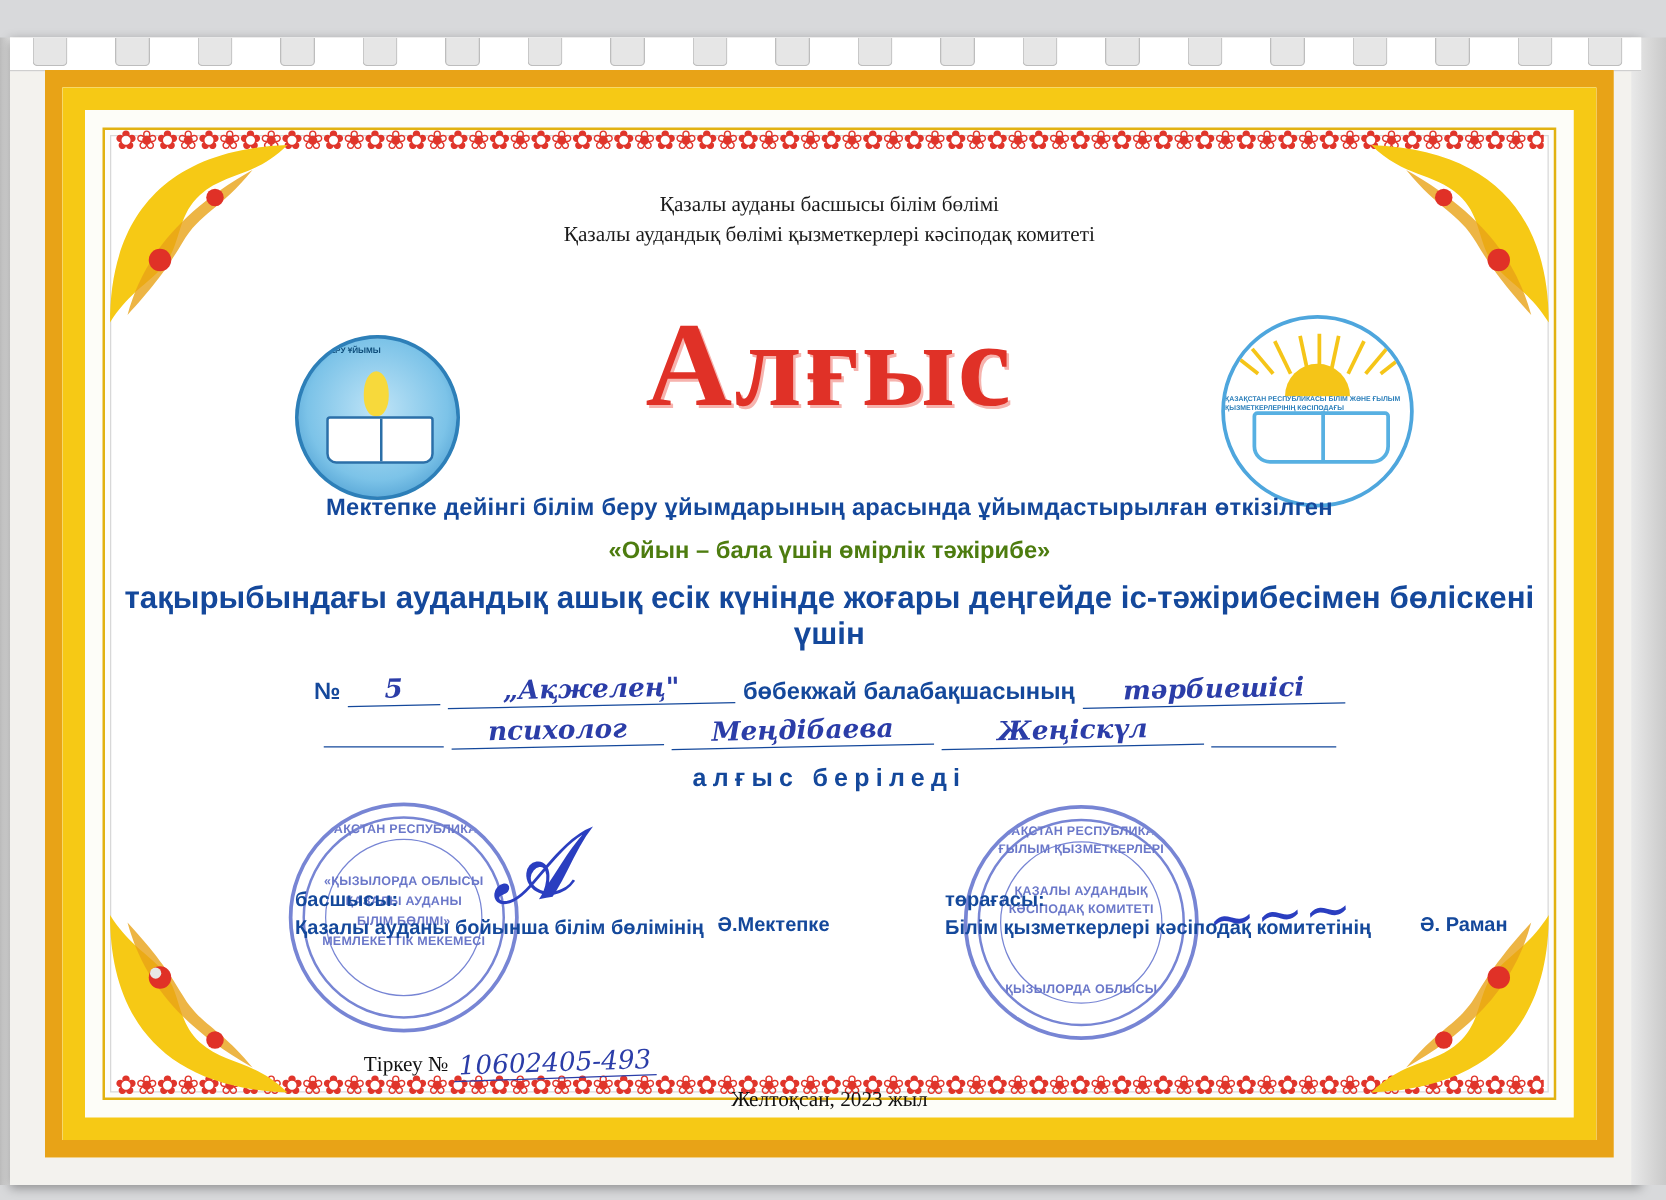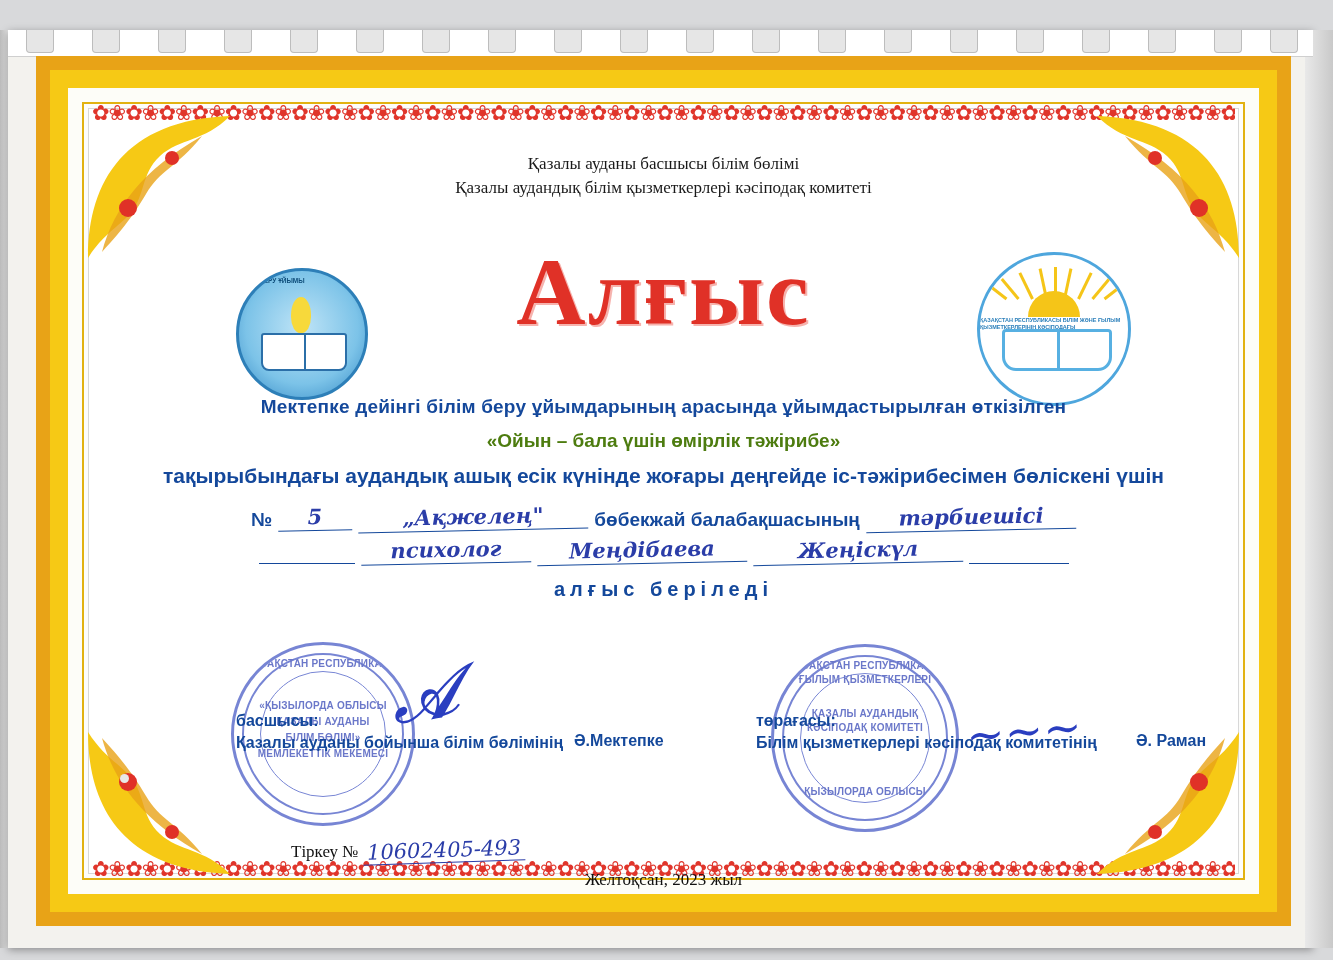--- a/index.html
+++ b/index.html
@@ -149,21 +149,21 @@
     letter-spacing: .2px;
   }
   .body-2 {
     margin-top: 12px;
     font-size: 19px;
     font-weight: bold;
     color: #4d7c0f;
   }
   .body-3 {
     margin-top: 12px;
-    font-size: 21px;
+    font-size: 25px;
     font-weight: bold;
     color: #14489b;
   }
 
   .fill-row {
     margin-top: 16px;
     display: flex;
     align-items: flex-end;
     justify-content: center;
     gap: 6px;
@@ -441,21 +441,21 @@
         <div class="ray" style="left:104px;height:22px;transform:rotate(52deg)"></div>
       </div>
       <div class="sun"></div>
       <div class="em-text">ҚАЗАҚСТАН РЕСПУБЛИКАСЫ БІЛІМ ЖӘНЕ ҒЫЛЫМ ҚЫЗМЕТКЕРЛЕРІНІҢ КӘСІПОДАҒЫ</div>
       <div class="bluebook"></div>
     </div>
 
     <div class="content">
 
       <div class="org-line first">Қазалы ауданы басшысы  білім бөлімі</div>
-      <div class="org-line">Қазалы аудандық білім қызметкерлері кәсіподақ комитеті</div>
+      <div class="org-line">Қазалы аудандық бөлімі қызметкерлері кәсіподақ комитеті</div>
 
       <div class="title">Алғыс</div>
 
       <div class="body-1">Мектепке дейінгі білім беру ұйымдарының арасында ұйымдастырылған өткізілген</div>
       <div class="body-2">«Ойын – бала үшін өмірлік тәжірибе»</div>
       <div class="body-3">тақырыбындағы аудандық ашық есік күнінде жоғары деңгейде іс-тәжірибесімен бөліскені үшін</div>
 
       <div class="fill-row">
         <span>№</span>
         <span class="hand" style="min-width:54px">5</span>

